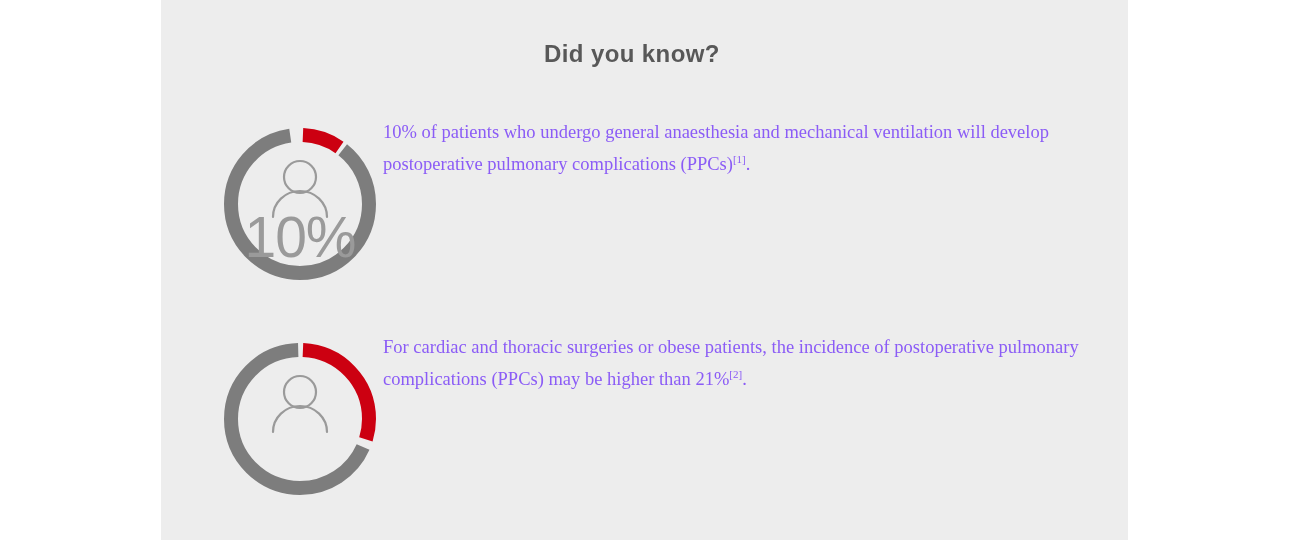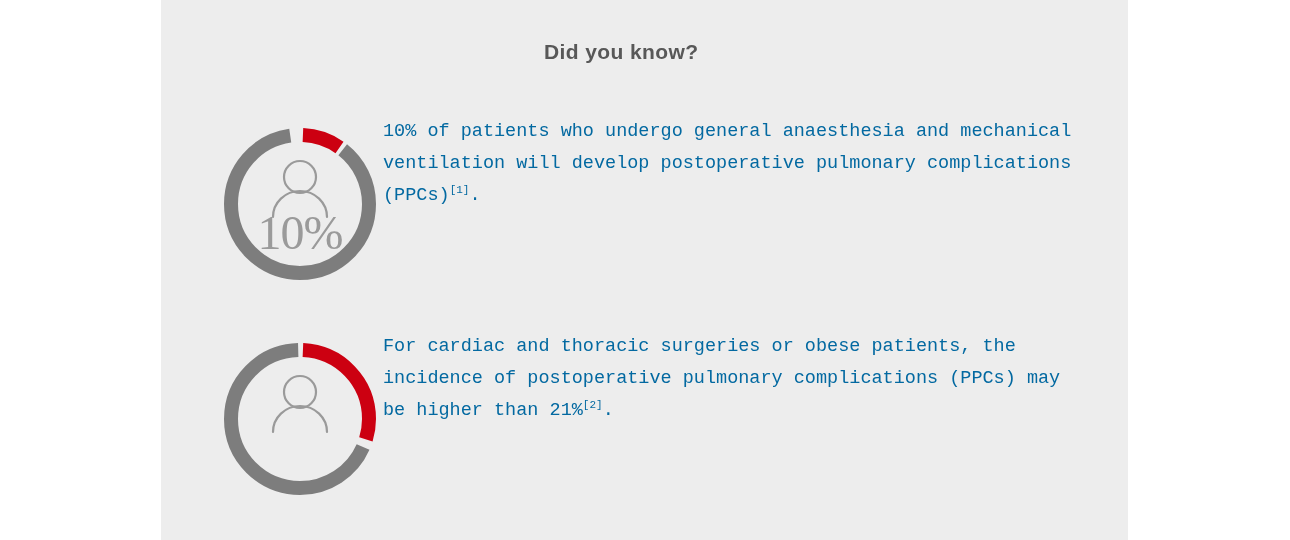--- a/index.html
+++ b/index.html
@@ -19,21 +19,21 @@
     left: 161px;
     top: 0;
     width: 967px;
     height: 540px;
     background: #ededed;
   }
   #heading {
     position: absolute;
     left: 383px;
     top: 40px;
-    font-size: 21px;
+    font-size: 24px;
     font-weight: bold;
     color: #585858;
     letter-spacing: 0.4px;
     white-space: nowrap;
   }
   .row {
     position: absolute;
     left: 0;
     width: 967px;
   }
@@ -51,36 +51,36 @@
     display: block;
     width: 182px;
     height: 182px;
   }
   .donut-label {
     position: absolute;
     left: 0;
     top: 96px;
     width: 182px;
     text-align: center;
-    font-size: 48px;
+    font-size: 57px;
     color: #9a9a9a;
-    font-family: Liberation Serif, serif;
+    font-family: Liberation Sans, sans-serif;
     font-weight: normal;
     letter-spacing: -1px;
     line-height: 1;
   }
   .body-text {
     position: absolute;
     left: 222px;
     top: 3px;
     width: 700px;
     font-size: 18.5px;
     line-height: 32px;
-    color: #0369a1;
-    font-family: Liberation Mono, monospace;
+    color: #8b5cf6;
+    font-family: Liberation Serif, serif;
   }
   .body-text sup {
     font-size: 11px;
     vertical-align: super;
     line-height: 0;
   }
 </style>
 </head>
 <body>
 

